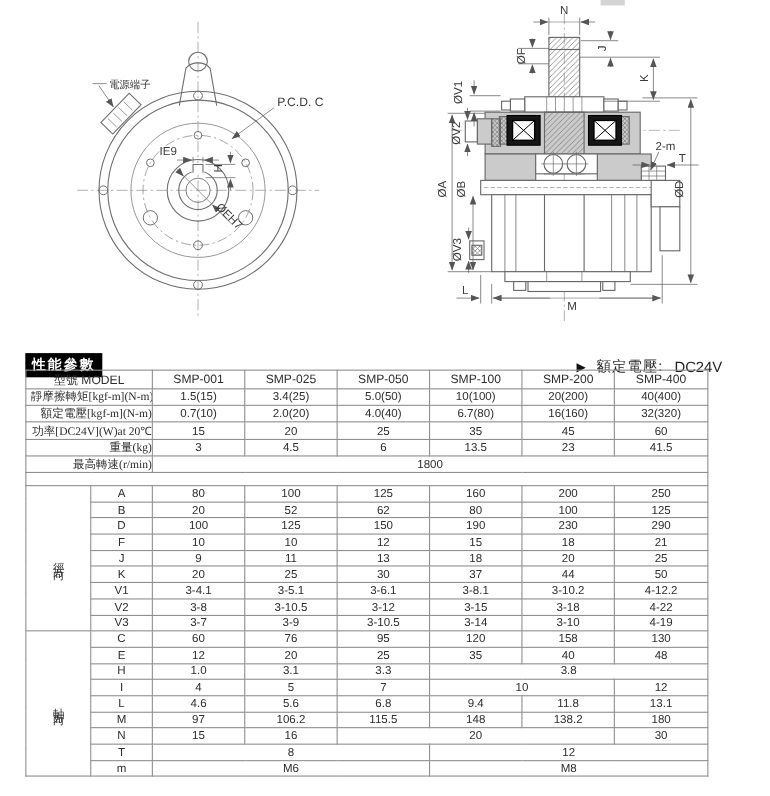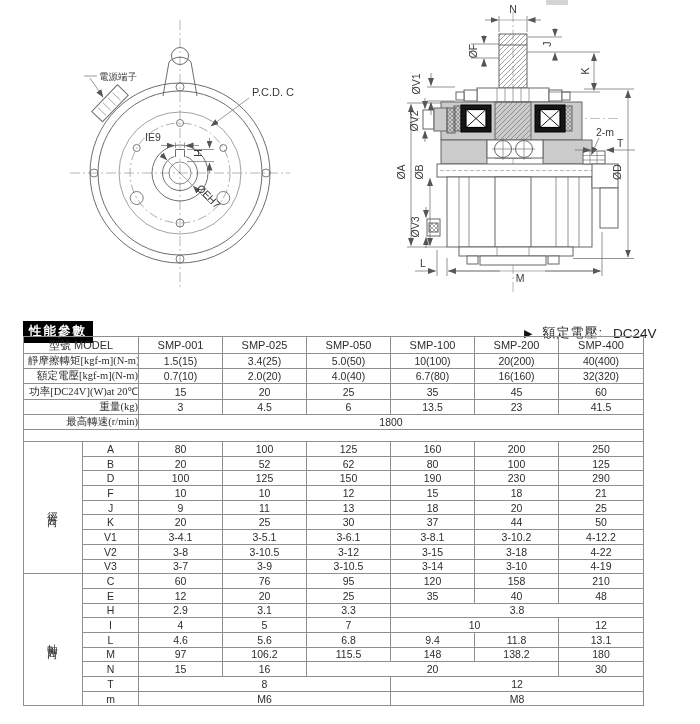--- a/index.html
+++ b/index.html
@@ -431,34 +431,34 @@
       <tr>
         <td rowspan="9">
           <div class="vtext">軸方向</div>
         </td>
         <td>C</td>
         <td>60</td>
         <td>76</td>
         <td>95</td>
         <td>120</td>
         <td>158</td>
-        <td>210</td>
+        <td>130</td>
       </tr>
       <tr>
         <td>E</td>
         <td>12</td>
         <td>20</td>
         <td>25</td>
         <td>35</td>
         <td>40</td>
         <td>48</td>
       </tr>
       <tr>
         <td>H</td>
-        <td>2.9</td>
+        <td>1.0</td>
         <td>3.1</td>
         <td>3.3</td>
         <td colspan="3">3.8</td>
       </tr>
       <tr>
         <td>I</td>
         <td>4</td>
         <td>5</td>
         <td>7</td>
         <td colspan="2">10</td>

